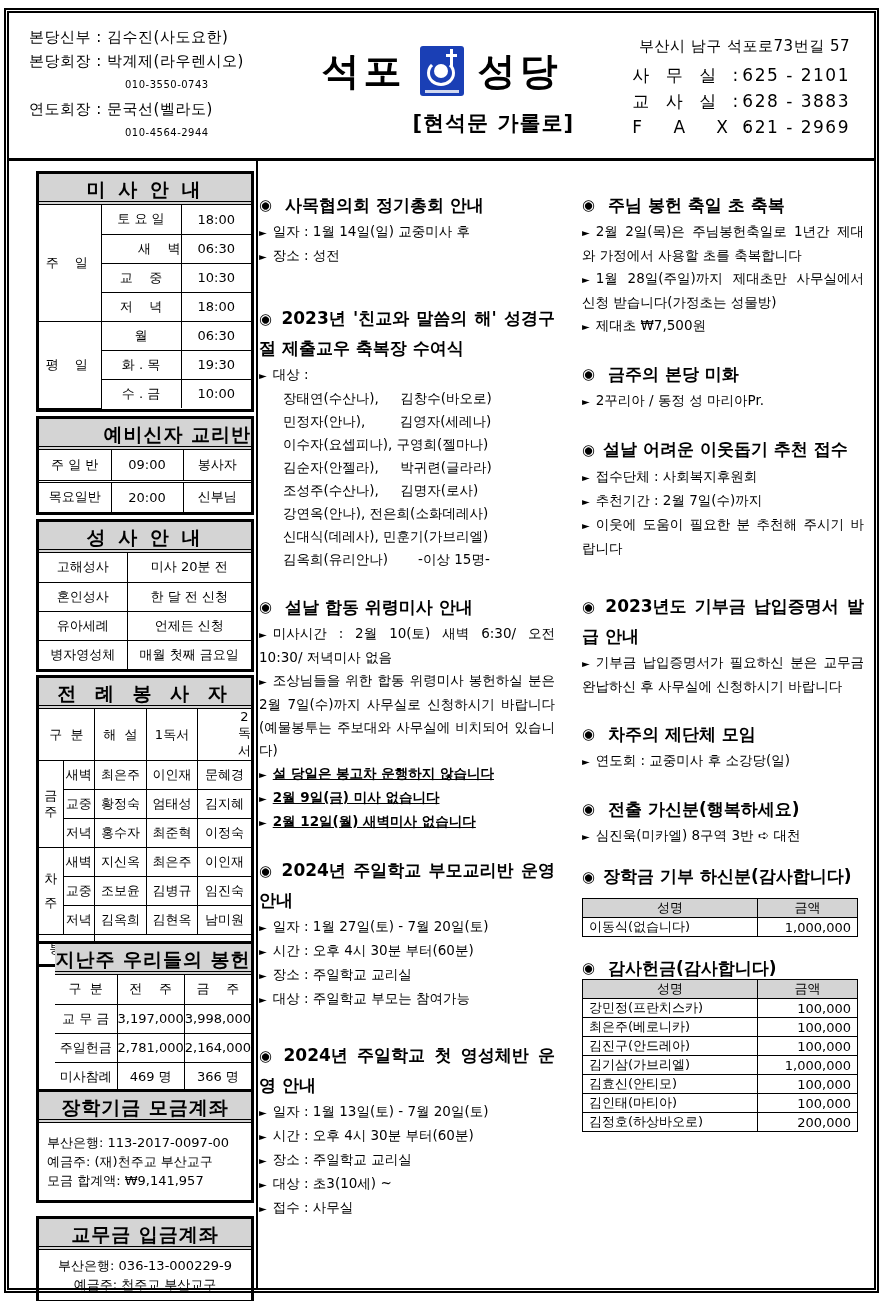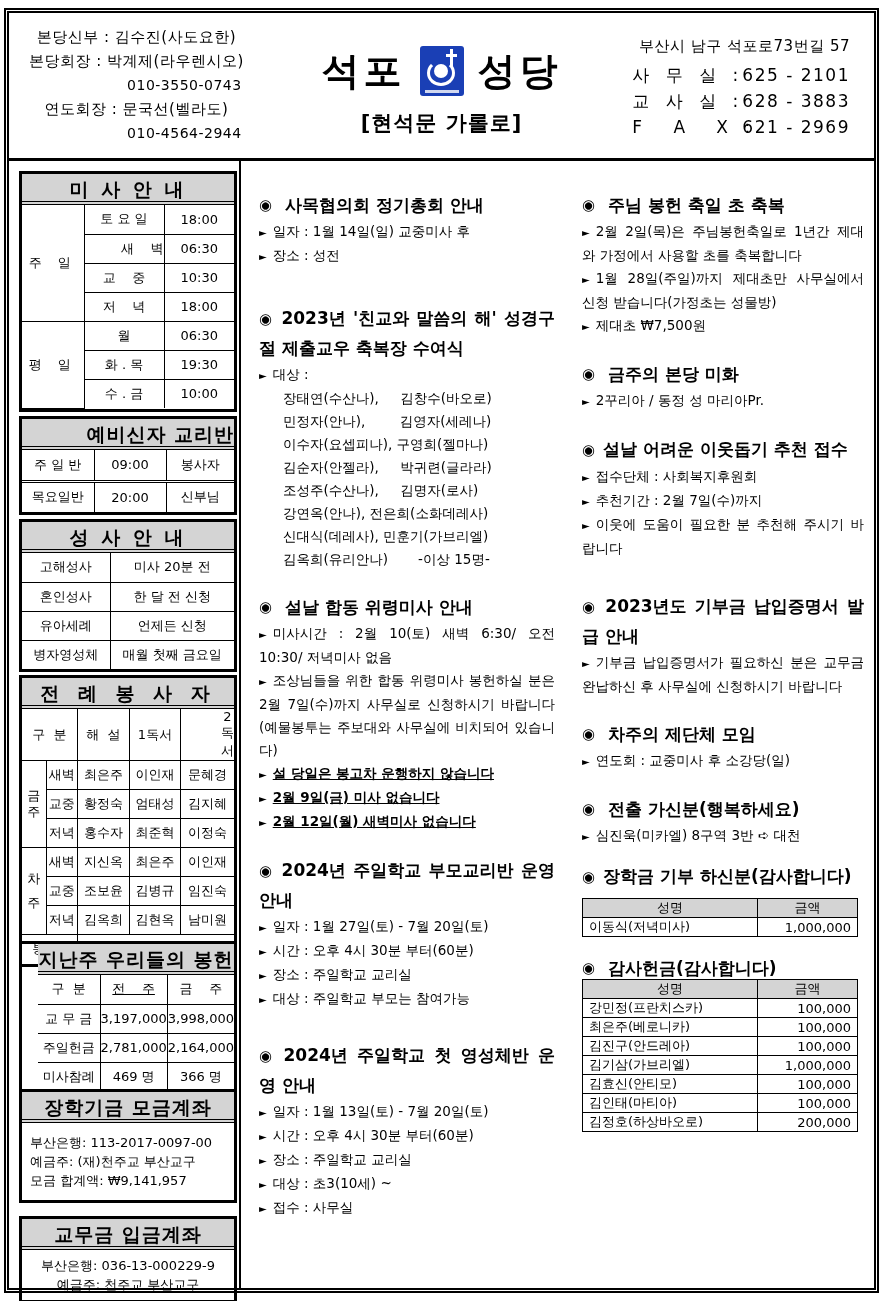--- a/index.html
+++ b/index.html
@@ -5,44 +5,44 @@
   * { box-sizing: border-box; margin: 0; padding: 0; }
   html, body { width: 888px; height: 1301px; background: #fff; overflow: hidden; }
   body { font-family: "DejaVu Sans", "Liberation Sans", sans-serif; color: #000; position: relative; }
 
   .page { position: absolute; left: 4px; top: 8px; width: 875px; height: 1285px;
           border: 4px double #000; border-width: 5px; border-style: double; }
   .header { position: absolute; left: 0; top: 0; width: 100%; height: 148px; border-bottom: 3px solid #000; }
   .body-area { position: absolute; left: 0; top: 148px; right: 0; bottom: 0; }
 
   
-  .hdr-left { position: absolute; left: 20px; top: 12px; font-size: 15px; line-height: 24px; letter-spacing: 0.5px; text-align: center; }
+  .hdr-left { position: absolute; left: 20px; top: 12px; font-size: 15px; line-height: 24px; letter-spacing: 0.5px; }
   .hdr-left .row { white-space: nowrap; }
-  .hdr-left .phone { padding-left: 96px; font-size: 14px; }
+  .hdr-left .phone { padding-left: 96px; font-size: 10px; }
 
   
   .hdr-center { position: absolute; left: 300px; top: 30px; width: 265px; text-align: center; }
   .title-line { display: flex; align-items: center; justify-content: center; gap: 14px; font-size: 38px; font-weight: bold; letter-spacing: 4px; height: 56px; }
   .logo { width: 44px; height: 50px; background: #1a3fb5; border-radius: 3px; position: relative; display: inline-block; }
   .logo .ring { position: absolute; left: 7px; top: 14px; width: 28px; height: 26px; border: 3px solid #fff; border-radius: 50%; border-top-color: transparent; }
   .logo .inner { position: absolute; left: 14px; top: 18px; width: 14px; height: 14px; background: #fff; border-radius: 50%; }
   .logo .cross-v { position: absolute; left: 30px; top: 3px; width: 3px; height: 18px; background: #fff; }
   .logo .cross-h { position: absolute; left: 26px; top: 8px; width: 11px; height: 3px; background: #fff; }
   .logo .strip { position: absolute; left: 5px; bottom: 3px; width: 34px; height: 3px; background: #fff; opacity: 0.8; }
-  .subtitle { font-size: 21px; font-weight: bold; margin-top: 10px; letter-spacing: 1px; }
+  .subtitle { font-size: 21px; font-weight: bold; margin-top: 10px; letter-spacing: 1px; text-align: right; }
 
   
   .hdr-right { position: absolute; right: 24px; top: 24px; font-size: 15px; }
   .hdr-right .addr { letter-spacing: 0.5px; margin-bottom: 6px; text-align: right; }
   .hdr-right .ph { display: flex; font-size: 17px; letter-spacing: 1.5px; line-height: 26px; margin-left: 12px; }
   .hdr-right .ph .lbl { width: 110px; word-spacing: 8px; white-space: pre; }
   .hdr-right .ph .num { white-space: pre; }
 
   
-  .left-col { position: absolute; left: 0; top: 0; width: 232px; height: 100%; border-right: 2px solid #000; }
+  .left-col { position: absolute; left: 17px; top: 0; width: 232px; height: 100%; border-right: 2px solid #000; }
   .box { position: absolute; left: 10px; width: 218px; border: 3px solid #000; }
   .box-title { background: #d4d4d4; text-align: center; font-weight: bold; font-size: 19px; height: 31px; line-height: 31px; border-bottom: 4px double #000; letter-spacing: 3px; }
   table.grid { width: 100%; border-collapse: collapse; font-size: 13px; }
   table.grid td { border: 1px solid #000; text-align: center; padding: 0; height: 29px; }
   table.grid tr:first-child td { border-top: none; }
   table.grid td:first-child { border-left: none; }
   table.grid td:last-child { border-right: none; }
   table.grid tr:last-child td { border-bottom: none; }
   .spaced { letter-spacing: 6px; }
   .acct { font-size: 13px; line-height: 19px; padding: 10px 8px; }
@@ -250,21 +250,21 @@
         </tbody>
           </table>
       </div>
 
       <div class="box" style="top:780px;padding-left:16px;">
         <div class="box-title" style="letter-spacing:1px;">지난주 우리들의 봉헌</div>
         <table class="grid">
           <tbody>
               <tr>
             <td style="width:62px;white-space:pre;">구  분</td>
-            <td style="white-space:pre;text-decoration:underline;">전    주</td>
+            <td style="white-space:pre;">전    주</td>
             <td style="white-space:pre;">금    주</td>
           </tr>
           <tr>
             <td>교 무 금</td>
             <td>3,197,000</td>
             <td>3,998,000</td>
           </tr>
           <tr>
             <td>주일헌금</td>
             <td>2,781,000</td>
@@ -401,21 +401,21 @@
 
       <div class="sec" style="margin-bottom:20px;">
         <div class="sec-title wrap"><span class="bullet" style="margin-right:8px;">◉</span><span>장학금 기부 하신분(감사합니다)</span></div>
         <table class="gift">
           <tbody>
               <tr>
                 <th>성명</th>
                 <th>금액</th>
               </tr>
           <tr>
-                <td>이동식(저녁미사)</td>
+                <td>이동식(없습니다)</td>
                 <td class="amt">1,000,000</td>
               </tr>
         </tbody>
           </table>
       </div>
 
       <div class="sec">
         <div class="sec-title" style="line-height:22px;">
             <span class="bullet">◉</span>
             <span>감사헌금(감사합니다)</span>

